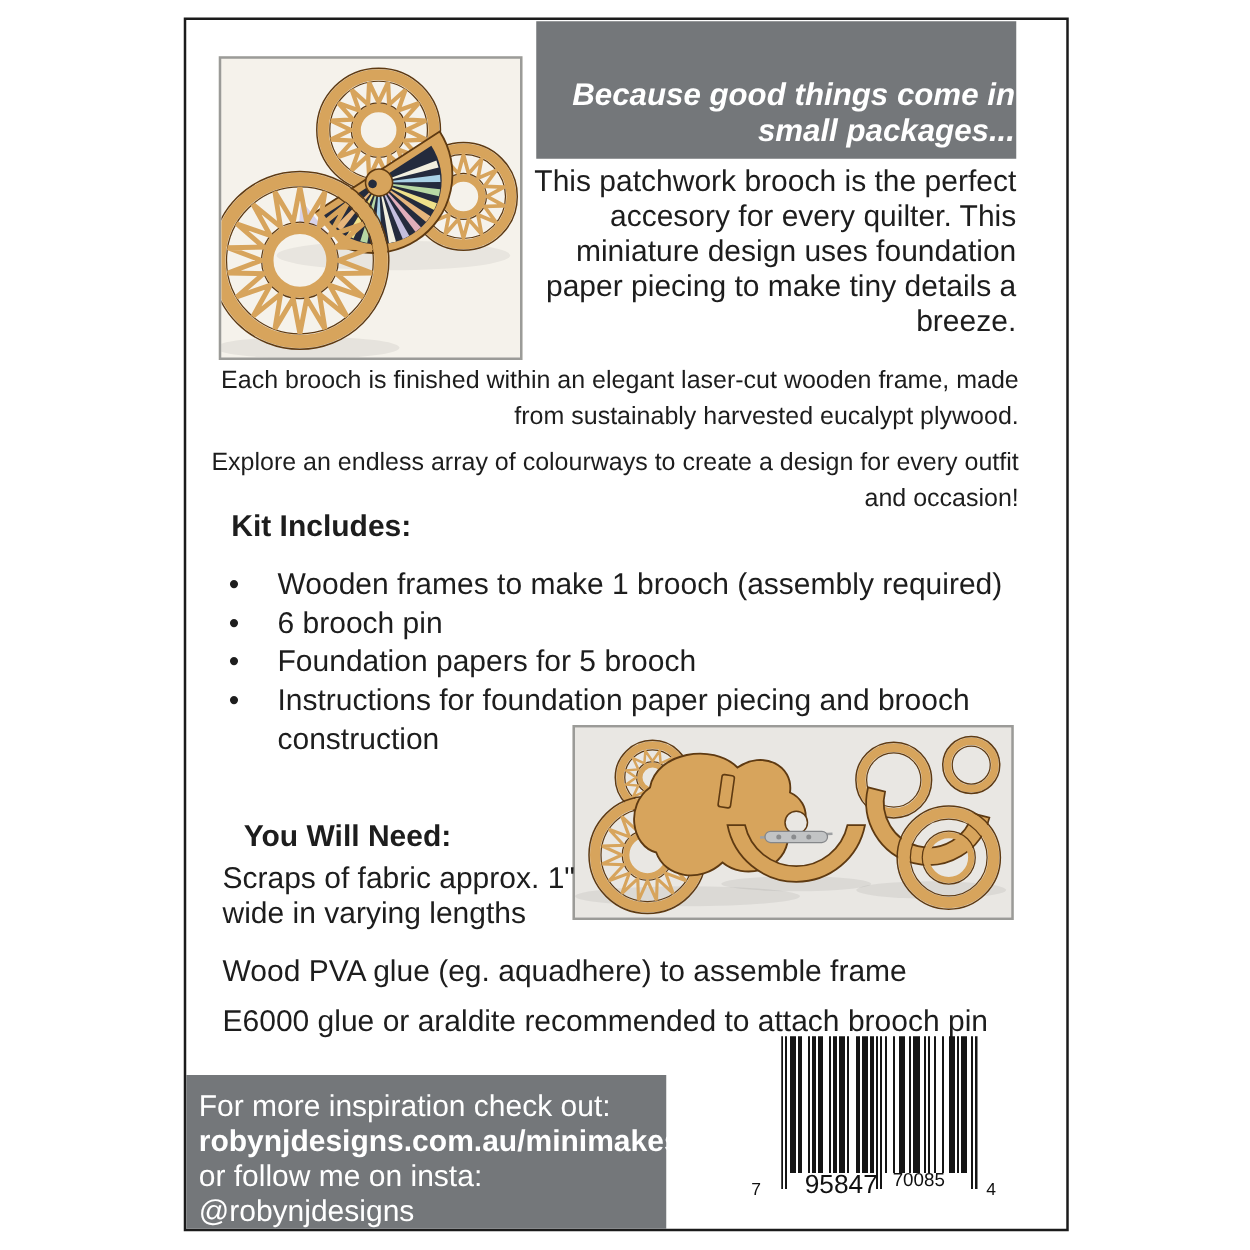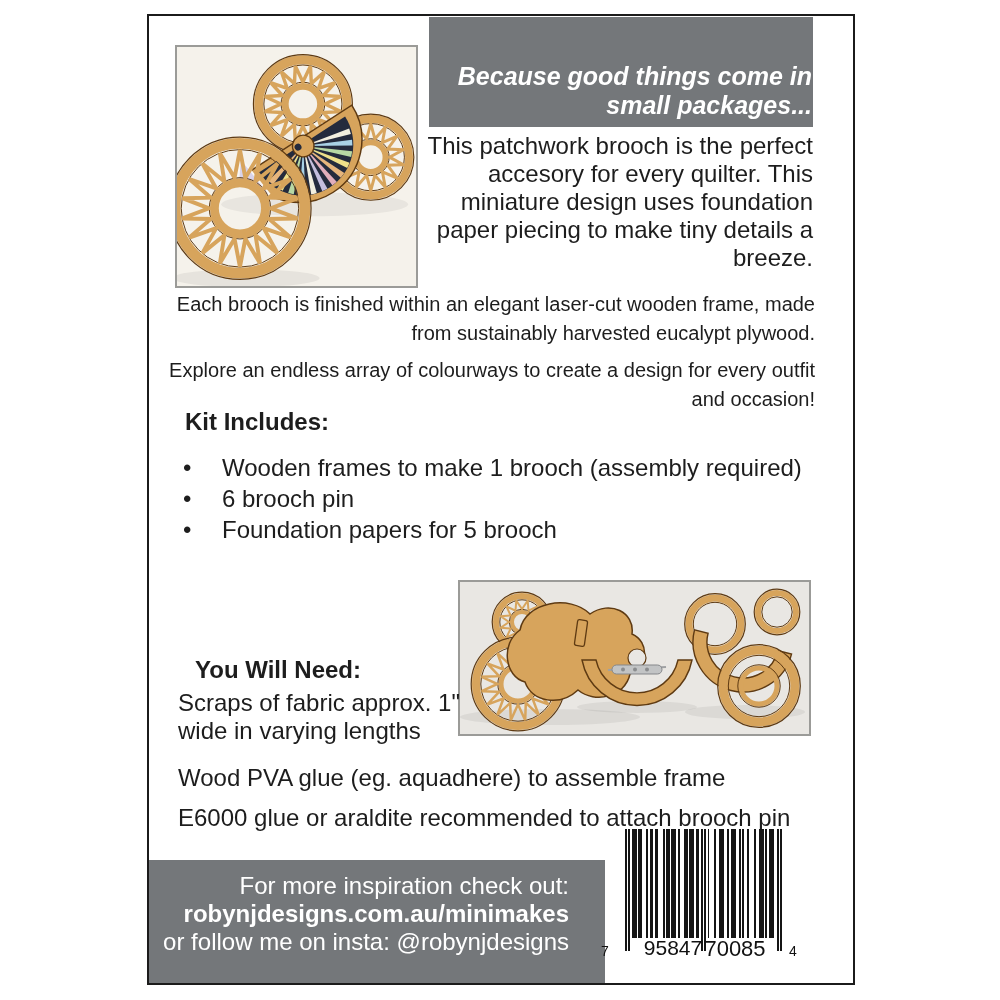--- a/index.html
+++ b/index.html
@@ -19,27 +19,27 @@
   #kit-h{left:36px;top:392px;}
   #kit-list{left:34px;top:436px;width:634px;}
   .kit-item{display:flex;font-size:24px;line-height:31px;}
   .kit-item .dot{width:39px;flex:0 0 39px;}
   .kit-item .dot::before{content:"\2022";}
   #ywn-h{left:46px;top:640px;}
   .ywn{position:absolute;font-size:24px;line-height:28px;}
   #ywn-1{left:29px;top:673px;width:292px;}
   #ywn-2{left:29px;top:748px;width:620px;}
   #ywn-3{left:29px;top:788px;width:640px;}
-  #footer{left:0;top:844px;width:456px;height:123px;box-sizing:border-box;padding:12px 36px 0 10px;text-align:right;font-size:24px;line-height:28px;}
+  #footer{left:0;top:844px;width:384px;height:123px;box-sizing:border-box;padding:12px 36px 0 10px;font-size:24px;line-height:28px;}
   #footer .bold{font-weight:bold;}
   #barcode-svg{position:absolute;left:476px;top:813px;}
   .bnum{position:absolute;color:#111;}
   #bnum-left{left:452px;top:927px;font-size:14px;}
   #bnum-g1{left:486px;top:920px;width:76px;text-align:center;font-size:21px;}
-  #bnum-g2{left:548px;top:920px;width:76px;text-align:center;font-size:22px;}
+  #bnum-g2{left:548px;top:920px;width:76px;text-align:center;font-size:15px;}
   #bnum-right{left:640px;top:927px;font-size:14px;}
 </style>
 </head>
 <body>
 
 <div class="page">
 
   <div class="photo" id="photo1">
     <svg width="239" height="239" viewBox="0 0 243 243">
       <ellipse cx="70" cy="235" rx="75" ry="9" fill="rgba(0,0,0,0.06)"></ellipse>
@@ -113,20 +113,24 @@
         <span class="dot"></span>
         <span>Wooden frames to make 1 brooch (assembly required)</span>
       </div>
     <div class="kit-item">
         <span class="dot"></span>
         <span>6 brooch pin</span>
       </div>
     <div class="kit-item">
         <span class="dot"></span>
         <span>Foundation papers for 5 brooch</span>
+      </div>
+    <div class="kit-item">
+        <span class="dot"></span>
+        <span>Instructions for foundation paper piecing and brooch construction</span>
       </div>
   </div>
 
   <div class="photo" id="photo2">
     <svg width="349" height="152" viewBox="0 0 349 152">
       <rect x="0" y="0" width="349" height="152" fill="var(--photo2bg)"></rect>
       <ellipse cx="90" cy="135" rx="90" ry="8" fill="rgba(0,0,0,0.06)"></ellipse>
       <ellipse cx="177" cy="125" rx="60" ry="6" fill="rgba(0,0,0,0.06)"></ellipse>
       <ellipse cx="285" cy="130" rx="60" ry="7" fill="rgba(0,0,0,0.06)"></ellipse>
       <g transform="translate(62,40)">

